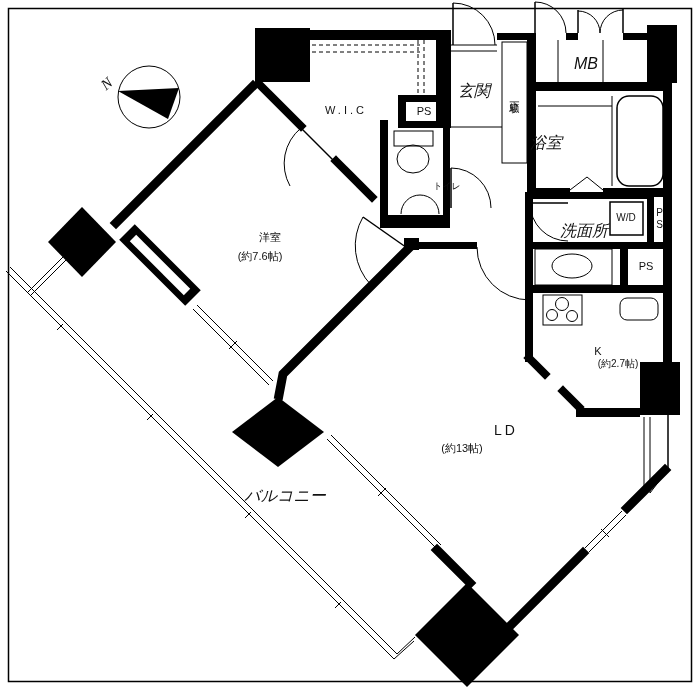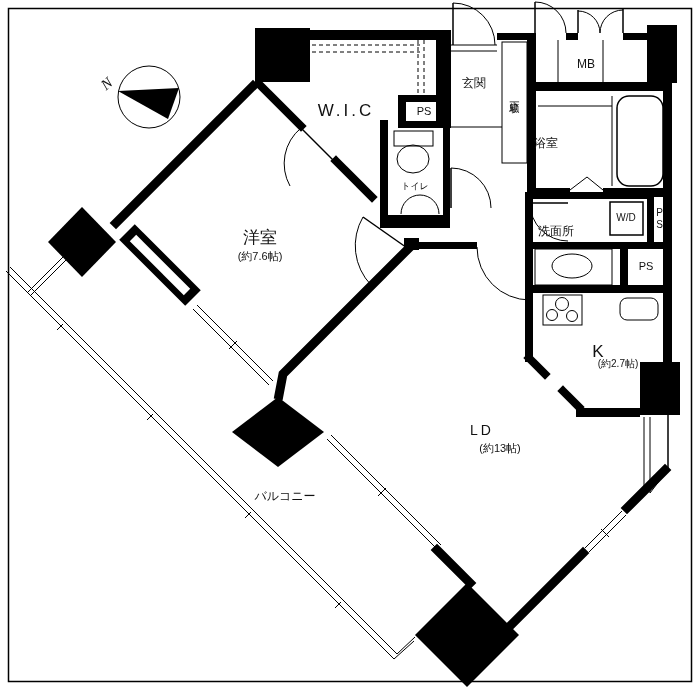--- a/index.html
+++ b/index.html
@@ -1,22 +1,22 @@
 <!DOCTYPE html>
 <html><head>
 <meta charset="utf-8">
 <style>
   html,body{margin:0;padding:0;background:#ffffff;}
   #stage{position:relative;width:700px;height:690px;background:#fff;overflow:hidden;
          font-family:"Liberation Sans","DejaVu Sans",sans-serif;}
   #stage svg{position:absolute;left:0;top:0;}
   .lbl{position:absolute;transform:translate(-50%,-50%);color:#111;white-space:nowrap;
        font-family:"Liberation Sans","DejaVu Sans",sans-serif;line-height:1;}
-  .s9{font-size:9px;} .s10{font-size:10px;} .s11{font-size:11px;}
-  .s12{font-size:12px;} .s13{font-size:17px;} .s14{font-size:14px;}
+  .s9{font-size:9px;margin-left:32px;} .s10{font-size:10px;} .s11{font-size:11px;}
+  .s12{font-size:16px;font-style:italic;} .s13{font-size:11px;} .s14{font-size:14px;}
   .sp{letter-spacing:3px;}
   .v{writing-mode:vertical-rl;text-orientation:upright;letter-spacing:1px;white-space:normal;}
   .n-label{transform:translate(-50%,-50%) rotate(-40deg);font-style:italic;
            font-family:"Liberation Serif","DejaVu Serif",serif;font-size:15px;}
 </style>
 </head>
 <body>
 
 <div id="stage">
 
@@ -163,29 +163,29 @@
     <line x1="312" y1="45" x2="420" y2="45"></line>
     <line x1="312" y1="52" x2="420" y2="52"></line>
     <line x1="418" y1="40" x2="418" y2="95"></line>
     <line x1="424" y1="40" x2="424" y2="95"></line>
   </g>
 </svg>
 
   <div class="lbl n-label" style="left:107px;top:84px">N</div>
   <div class="lbl s13 sp" style="left:346px;top:110px">W.I.C</div>
   <div class="lbl s11" style="left:424px;top:111px">PS</div>
-  <div class="lbl s12" style="left:474px;top:83px">玄関</div>
+  <div class="lbl s12" style="left:474px;top:91px">玄関</div>
   <div class="lbl s10 v" style="left:514px;top:95px">下駄箱</div>
   <div class="lbl s12" style="left:586px;top:64px">MB</div>
   <div class="lbl s12" style="left:546px;top:143px">浴室</div>
   <div class="lbl s9" style="left:415px;top:186px">トイレ</div>
-  <div class="lbl s12" style="left:556px;top:231px">洗面所</div>
+  <div class="lbl s12" style="left:584px;top:231px">洗面所</div>
   <div class="lbl s10" style="left:626px;top:218px">W/D</div>
   <div class="lbl s10 v" style="left:659px;top:219px">PS</div>
   <div class="lbl s11" style="left:646px;top:266px">PS</div>
   <div class="lbl s13" style="left:598px;top:351px">K</div>
   <div class="lbl s10" style="left:618px;top:364px">(約2.7帖)</div>
-  <div class="lbl s14 sp" style="left:482px;top:430px">LD</div>
-  <div class="lbl s11" style="left:500px;top:448px">(約13帖)</div>
-  <div class="lbl s13" style="left:260px;top:237px">洋室</div>
+  <div class="lbl s14 sp" style="left:506px;top:430px">LD</div>
+  <div class="lbl s11" style="left:462px;top:448px">(約13帖)</div>
+  <div class="lbl s13" style="left:270px;top:237px">洋室</div>
   <div class="lbl s11" style="left:260px;top:256px">(約7.6帖)</div>
   <div class="lbl s12" style="left:285px;top:496px">バルコニー</div>
 </div>
 
 </body></html>

